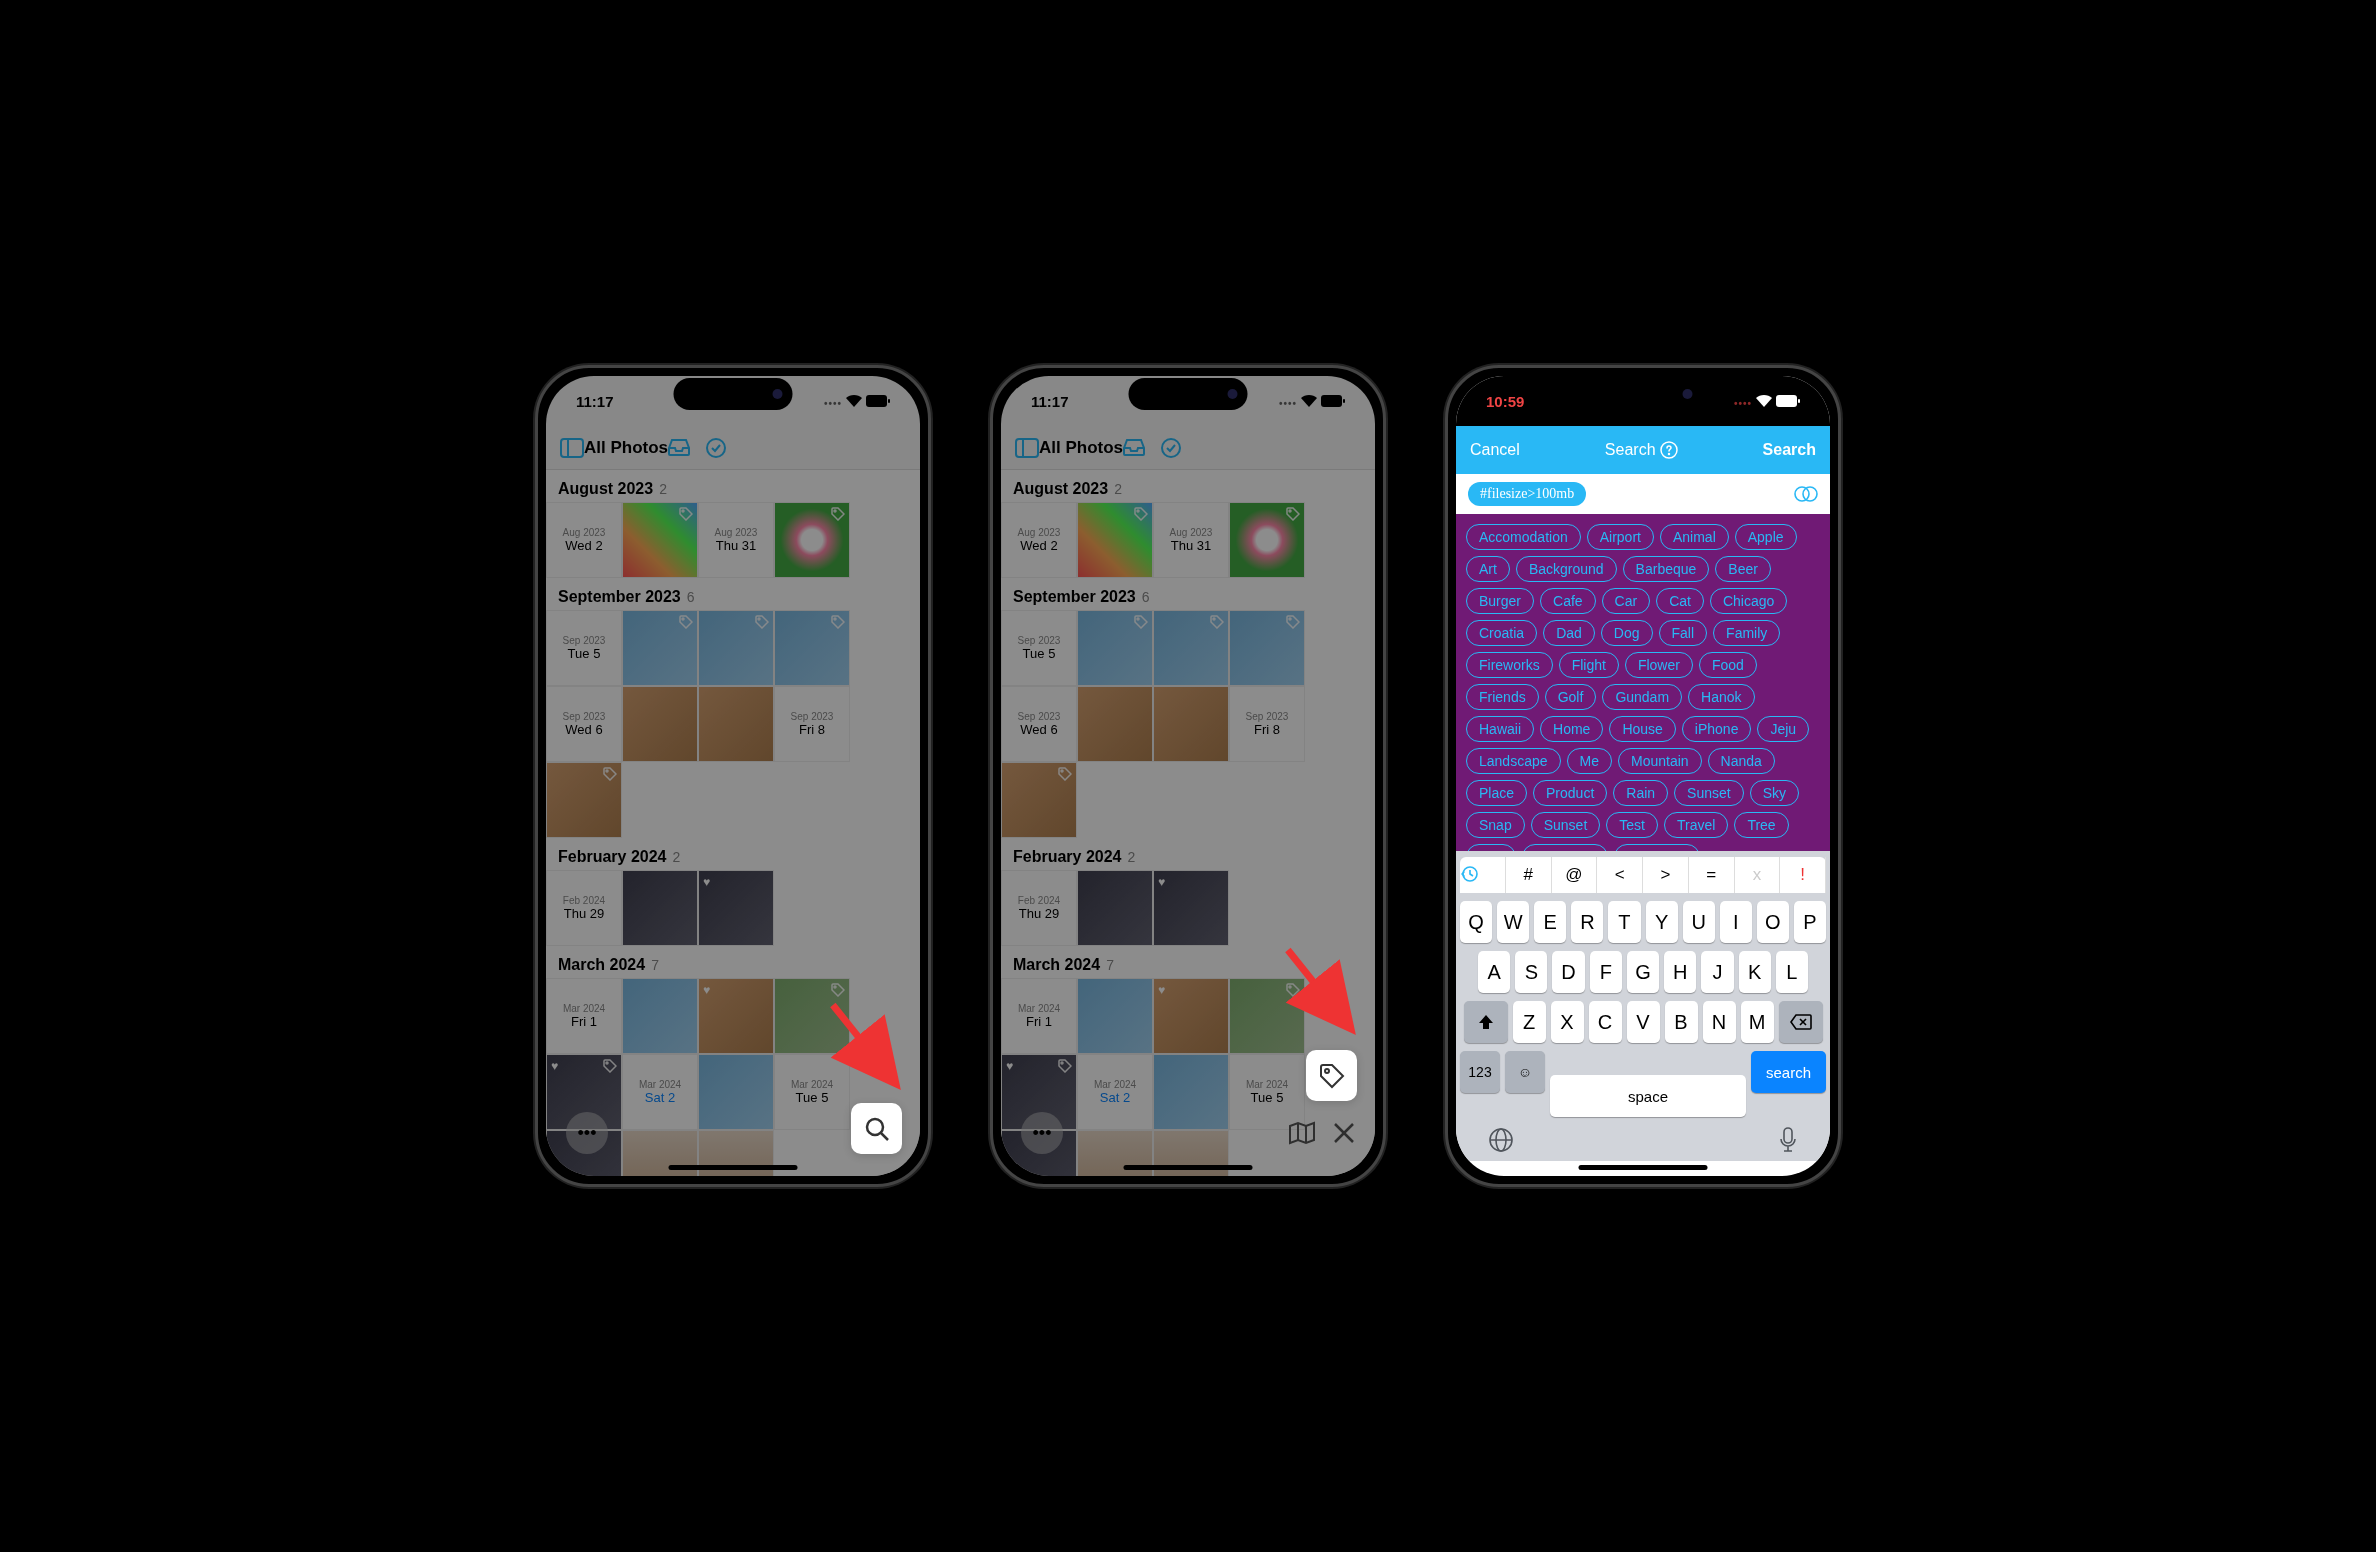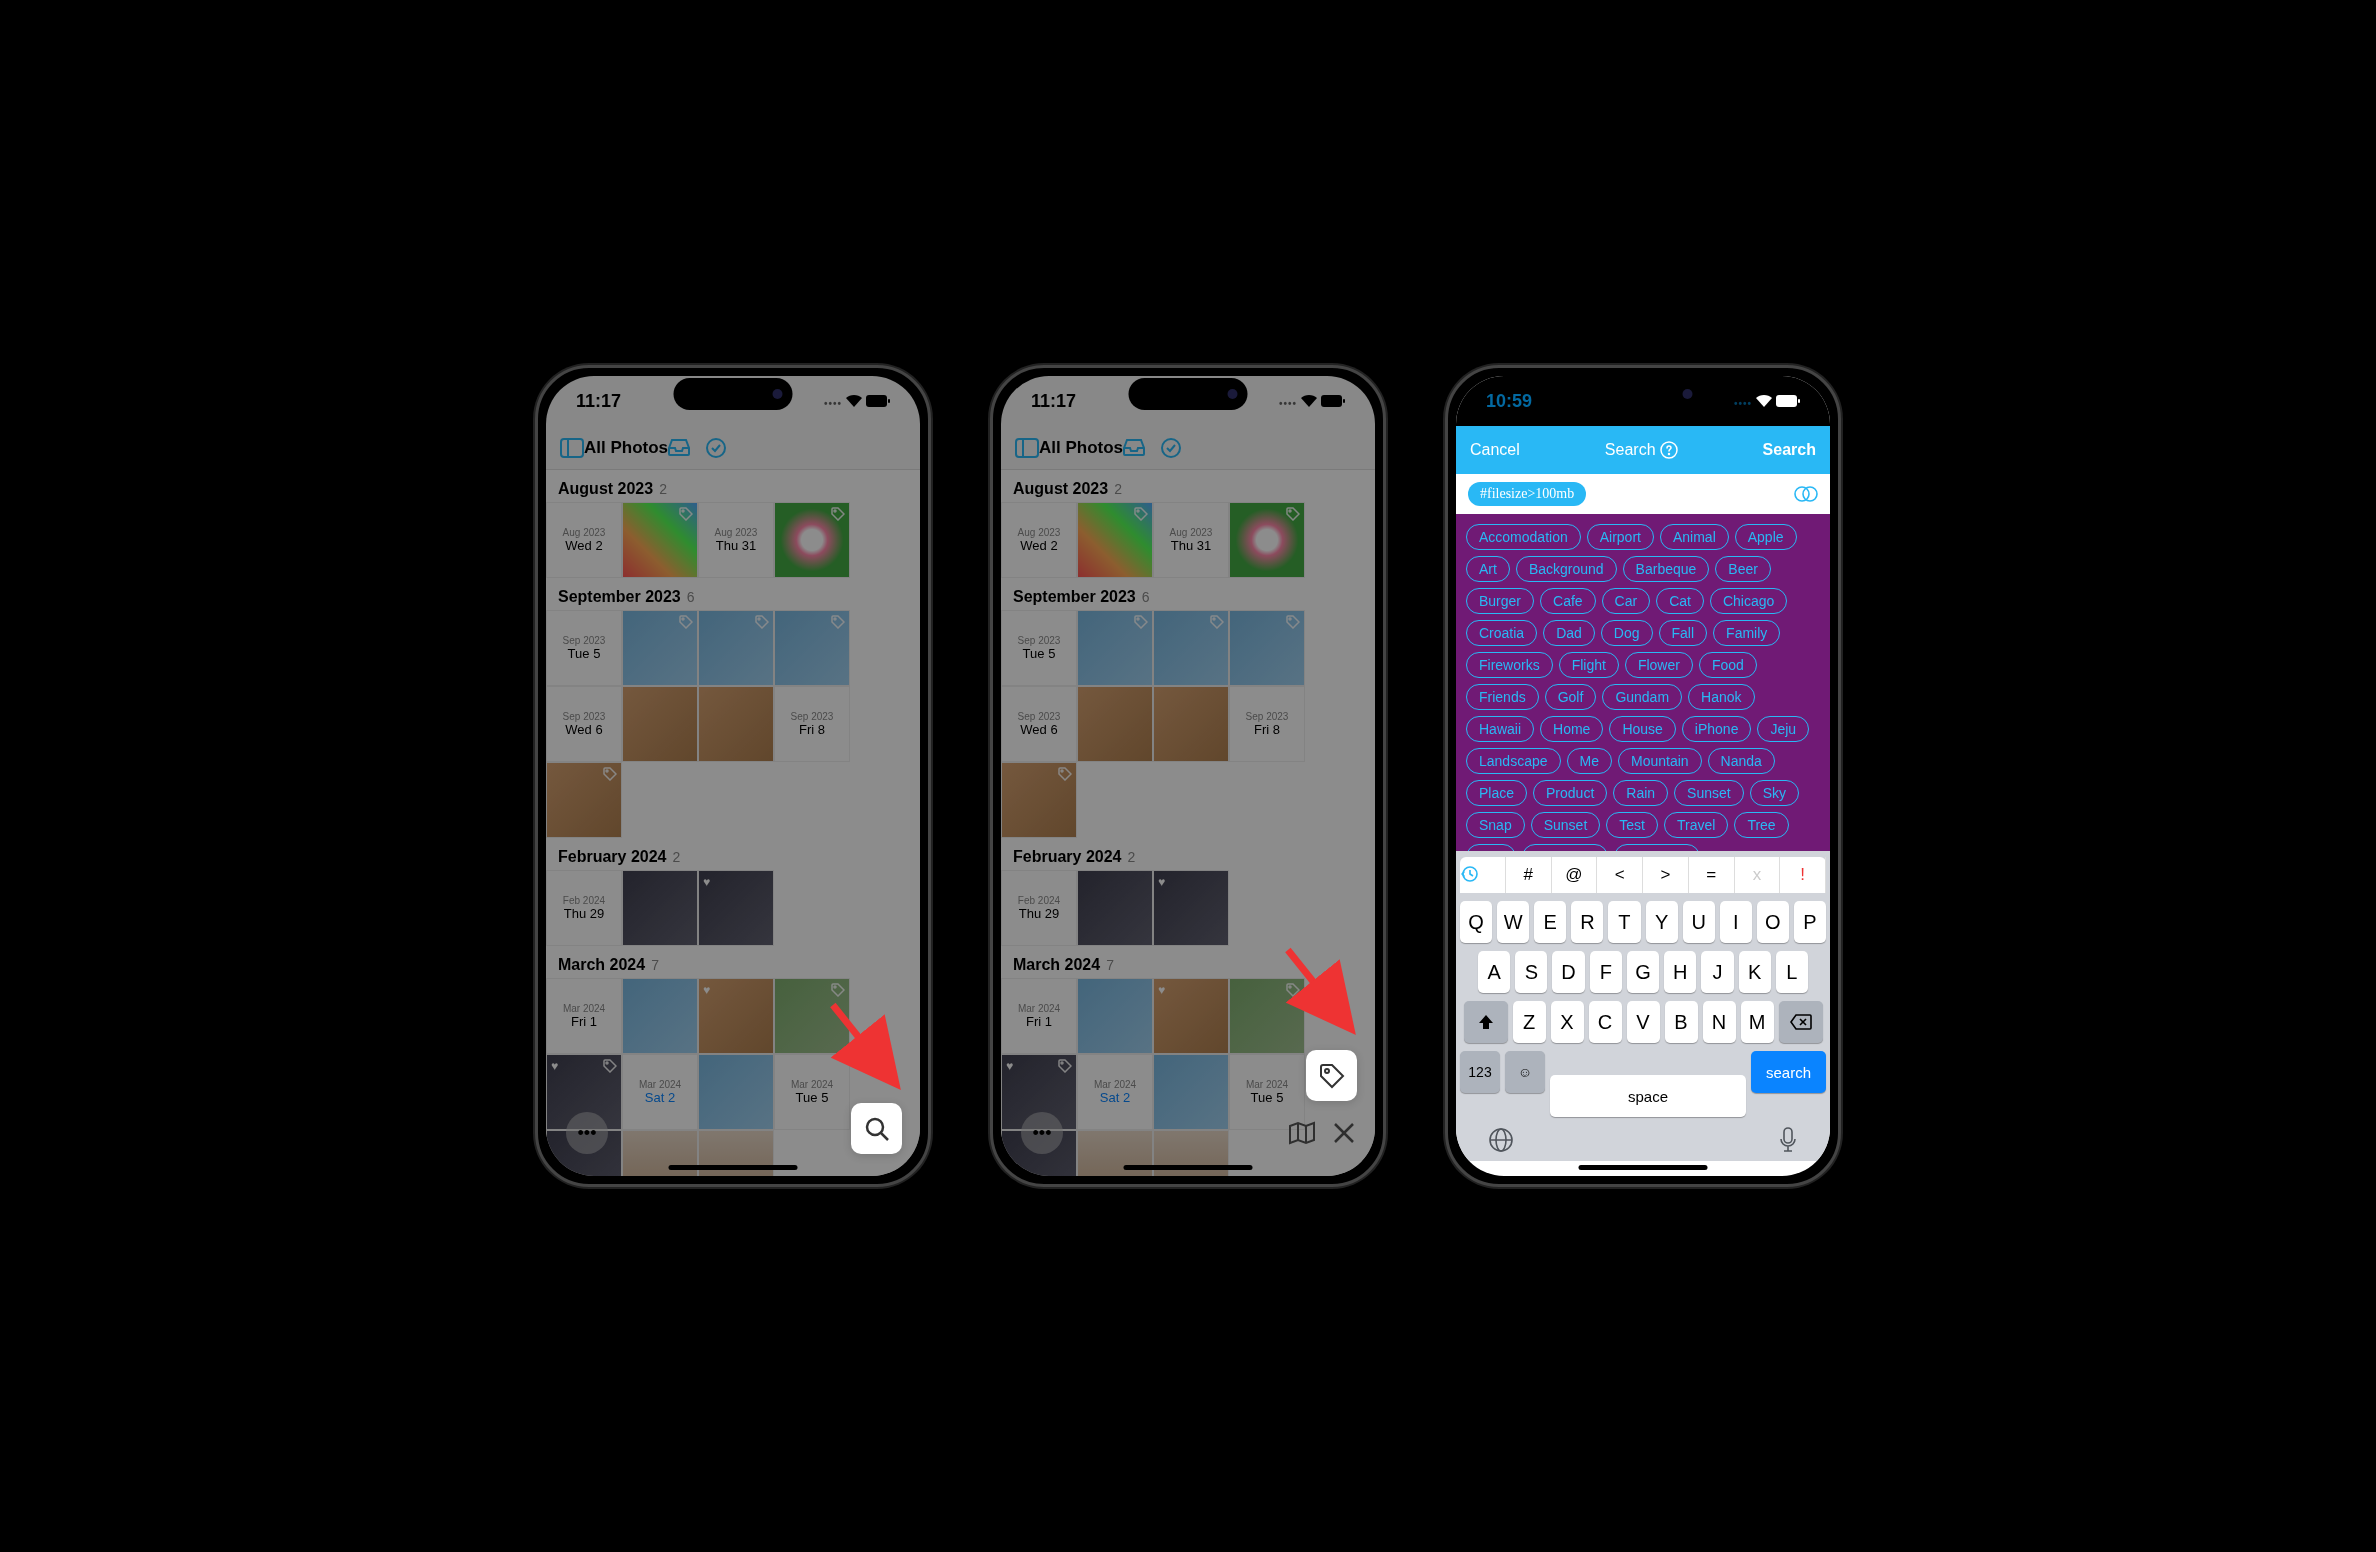--- a/index.html
+++ b/index.html
@@ -1,21 +1,21 @@
 <!DOCTYPE html>
 <html><head>
 <meta charset="utf-8">
 <style>
   * { box-sizing: border-box; margin: 0; padding: 0; }
   body { background: #000; font-family: -apple-system, Helvetica, Arial, sans-serif; display:flex; justify-content:center; align-items:center; min-height:100vh; padding:30px; gap:59px; }
   .phone { width:396px; height:822px; background:#000; border-radius:54px; position:relative; border:3px solid #444; box-shadow:0 0 0 2px #222; }
   .screen { position:absolute; top:8px; left:8px; right:8px; bottom:8px; border-radius:48px; overflow:hidden; background:#fff; }
   .notch { position:absolute; top:10px; left:50%; transform:translateX(-50%); width:119px; height:32px; background:#000; border-radius:20px; z-index:100; display:flex; align-items:center; justify-content:flex-end; padding-right:10px; }
   .notch::after { content:''; width:10px; height:10px; border-radius:50%; background:#1a1a3a; }
-  .status-bar { height:50px; display:flex; justify-content:space-between; align-items:center; padding:0 30px; font-weight:600; font-size:18px; }
+  .status-bar { height:50px; display:flex; justify-content:space-between; align-items:center; padding:0 30px; font-weight:600; font-size:15px; }
   .status-right { display:flex; gap:4px; align-items:center; }
   .dots::before { content:'••••'; letter-spacing:1px; font-size:10px; opacity:.6; }
   .dim .screen > *:not(.highlight):not(.arrow):not(.home-ind) { filter:brightness(.55); }
   .dim .screen { background:#888; }
   .navbar { height:44px; display:flex; align-items:center; justify-content:flex-start; padding:0 14px; background:#f7f7f7; border-bottom:1px solid #ddd; }
   .navbar .title { font-weight:600; font-size:17px; }
   .nav-icon { color:#29b8f5; }
   .nav-right { display:flex; gap:16px; }
   .content { background:#fff; overflow:hidden; }
   .section-head { padding:10px 12px 4px; font-weight:700; font-size:16px; }
@@ -469,21 +469,21 @@
         </defs>
       <line x1="10" y1="10" x2="70" y2="85" stroke="#e33" stroke-width="7" marker-end="url(#ah2)"></line>
     </svg>
     <div class="home-ind"></div>
   </div>
 </div>
 
 <div class="phone">
   <div class="notch"></div>
   <div class="screen" style="background:#fff">
-    <div class="status-bar" style="color:#0369a1;background:#000">
+    <div class="status-bar" style="color:#ef4444;background:#000">
       <span>10:59</span>
       <span class="status-right">
         <span class="dots"></span>
         <span>
             <svg width="16" height="12" viewBox="0 0 16 12">
               <path d="M8 12L0 3c4-4 12-4 16 0z" fill="#fff"></path>
             </svg>
           </span>
         <span>
             <svg width="24" height="12" viewBox="0 0 24 12">

